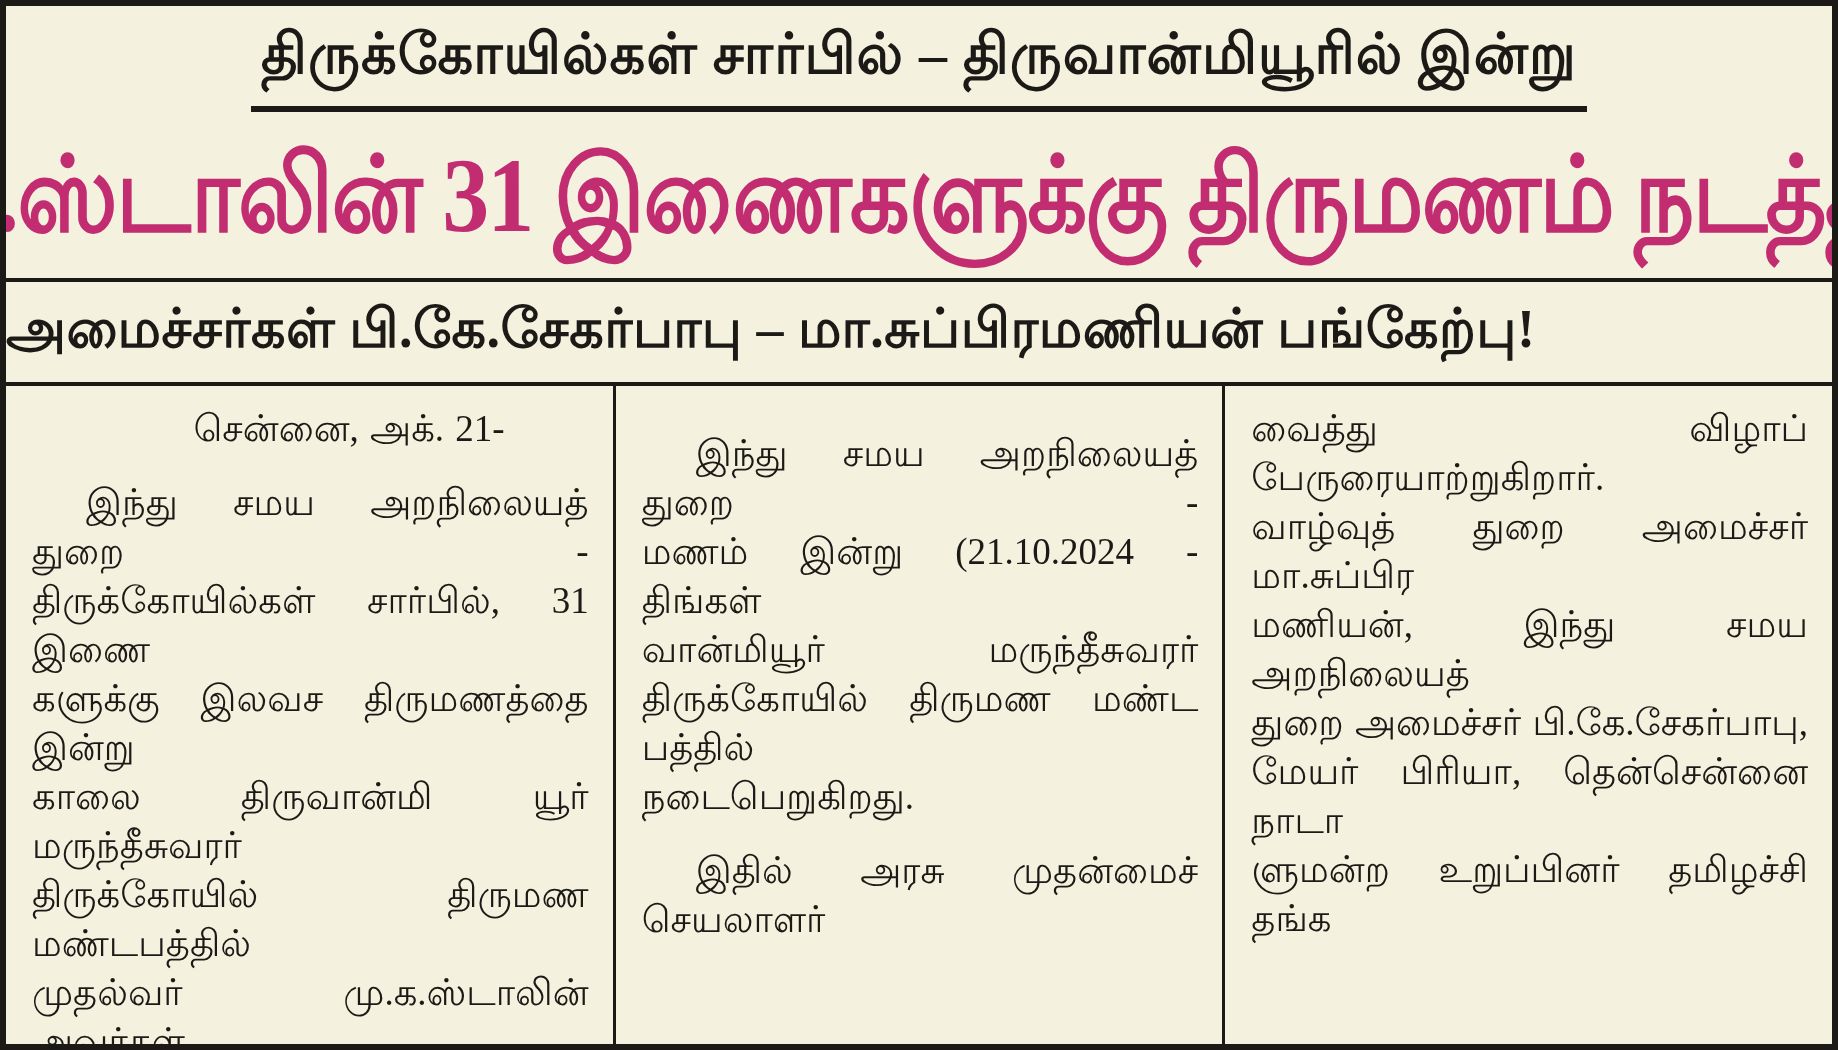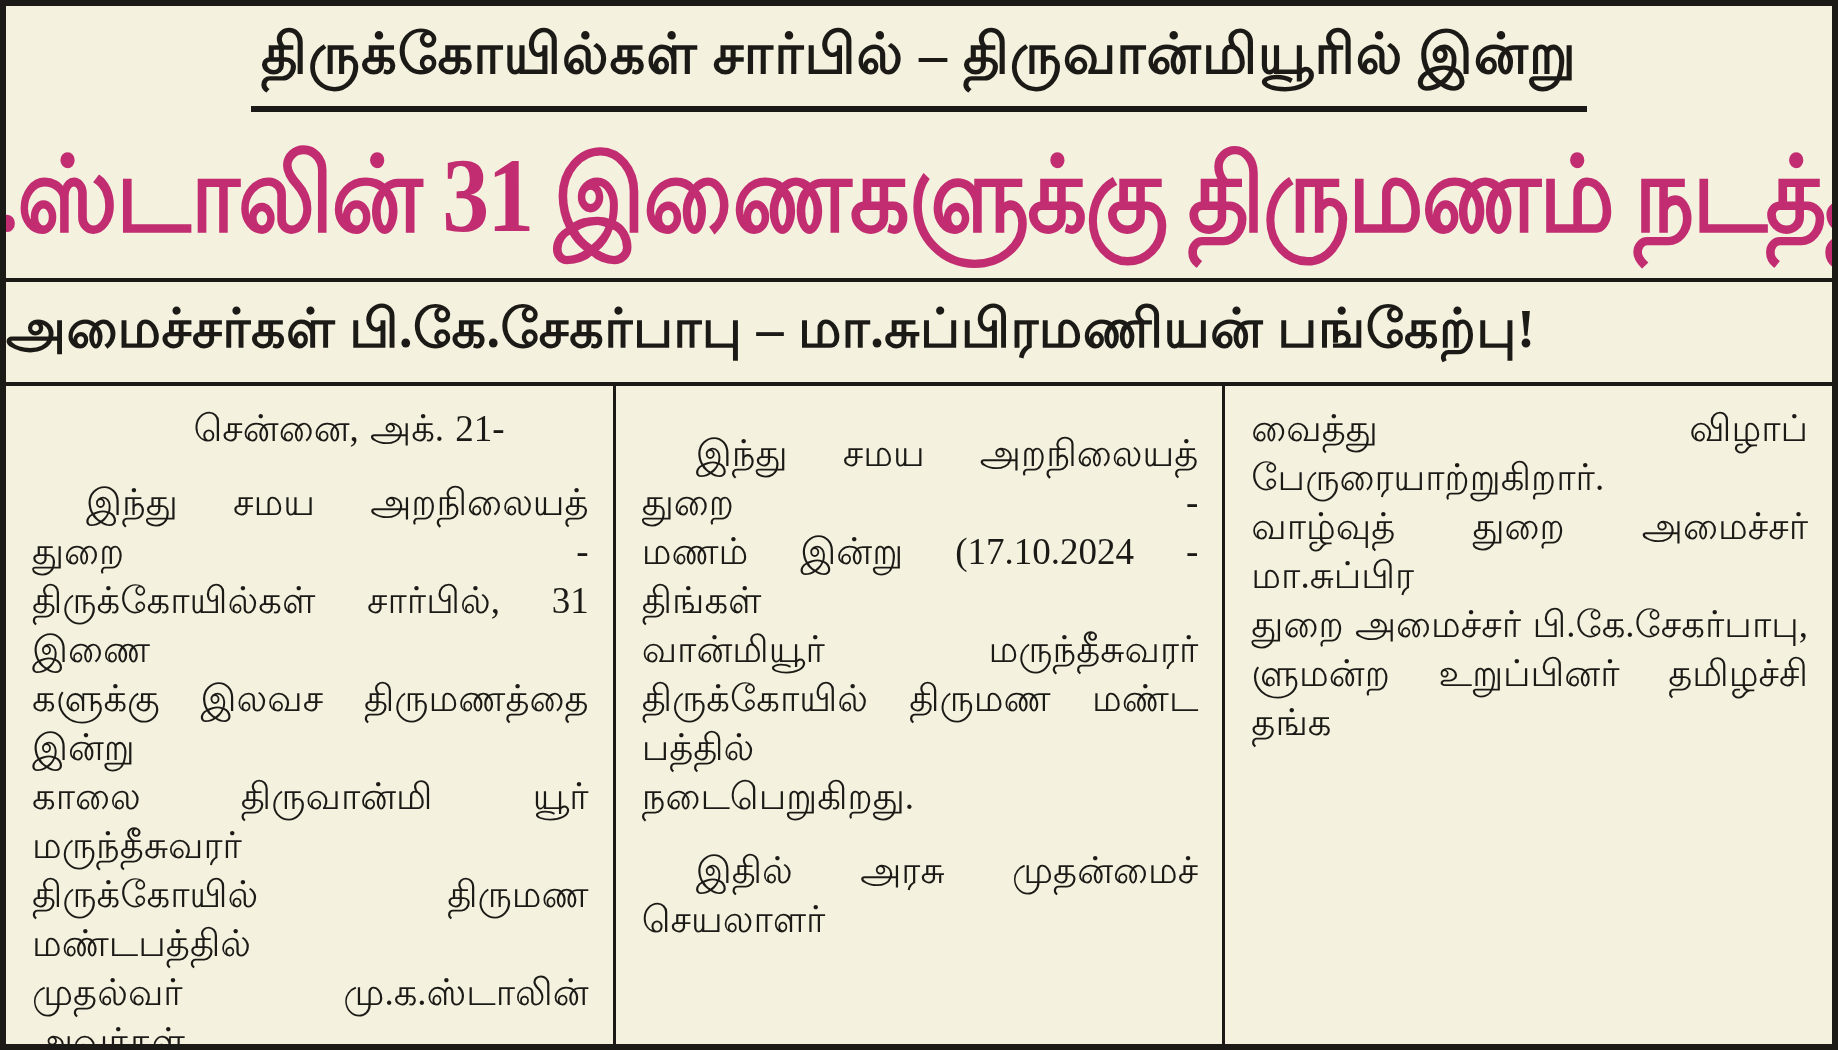--- a/index.html
+++ b/index.html
@@ -83,27 +83,29 @@
         <div class="line date">சென்னை, அக். 21-</div>
         <div class="line open">இந்து சமய அறநிலையத் துறை -</div>
         <div class="line just">திருக்கோயில்கள் சார்பில், 31 இணை</div>
         <div class="line just">களுக்கு இலவச திருமணத்தை இன்று</div>
         <div class="line just">காலை திருவான்மி யூர் மருந்தீசுவரர்</div>
         <div class="line just">திருக்கோயில் திருமண மண்டபத்தில்</div>
         <div class="line just">முதல்வர் மு.க.ஸ்டாலின் அவர்கள்</div>
       </div>
     <div class="col divided">
         <div class="line open">இந்து சமய அறநிலையத் துறை -</div>
-        <div class="line just">மணம் இன்று (17.10.2024 - திங்கள்</div>
+        <div class="line just">மணம் இன்று (21.10.2024 - திங்கள்</div>
         <div class="line just">வான்மியூர் மருந்தீசுவரர்</div>
         <div class="line just">திருக்கோயில் திருமண மண்ட பத்தில்</div>
         <div class="line end">நடைபெறுகிறது.</div>
         <div class="line open">இதில் அரசு முதன்மைச் செயலாளர்</div>
       </div>
     <div class="col">
         <div class="line just">வைத்து விழாப் பேருரையாற்றுகிறார்.</div>
         <div class="line just">வாழ்வுத் துறை அமைச்சர் மா.சுப்பிர</div>
+        <div class="line just">மணியன், இந்து சமய அறநிலையத்</div>
         <div class="line just">துறை அமைச்சர் பி.கே.சேகர்பாபு,</div>
+        <div class="line just">மேயர் பிரியா, தென்சென்னை நாடா</div>
         <div class="line just">ளுமன்ற உறுப்பினர் தமிழச்சி தங்க</div>
       </div>
   </div>
 
 </div>
 
 </body></html>

